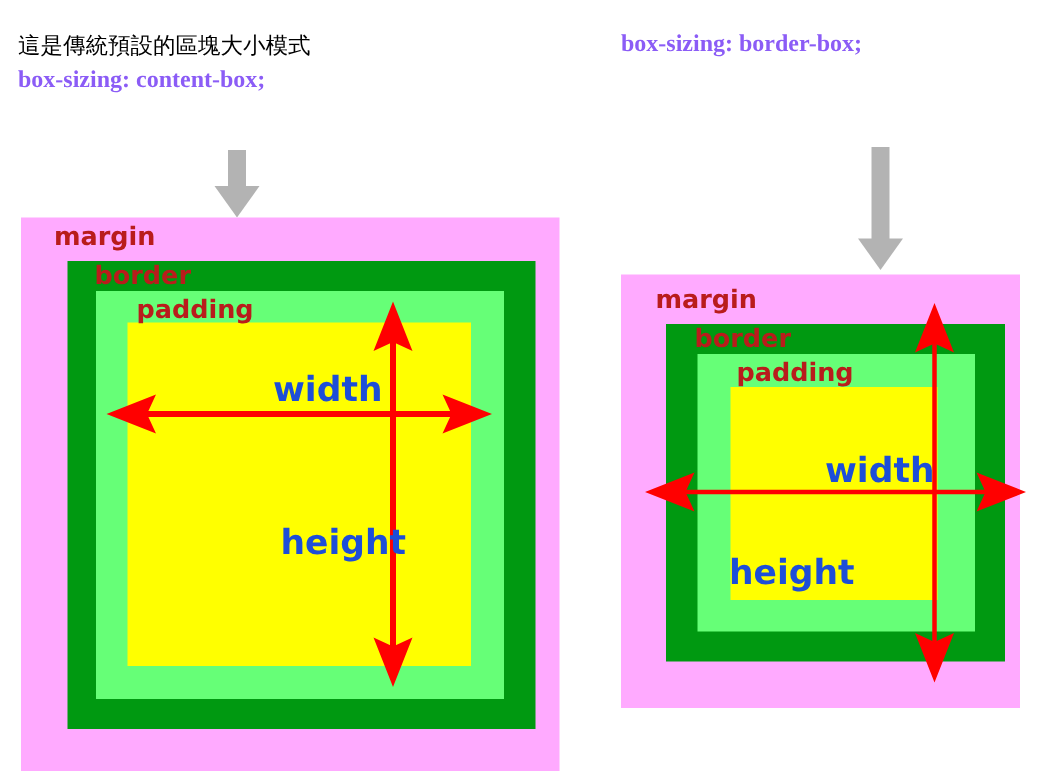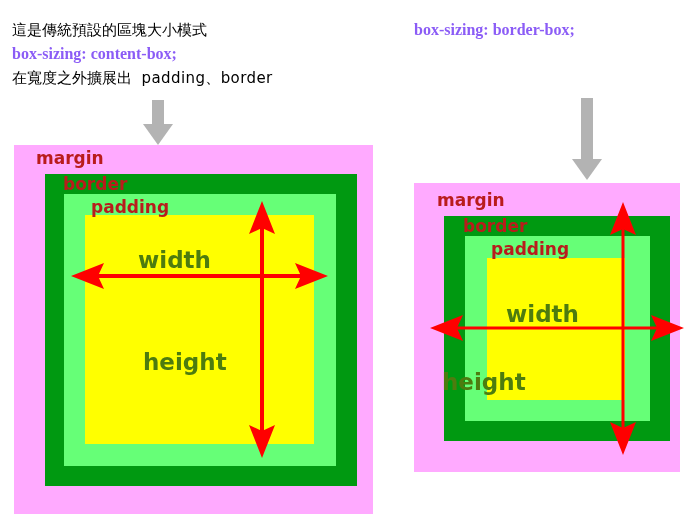--- a/index.html
+++ b/index.html
@@ -90,32 +90,32 @@
   }
 
   
   .measure { position: absolute; }
   .measure svg { display: block; overflow: visible; }
 
   .measure-label {
     position: absolute;
     font-weight: bold;
     font-size: 23px;
-    color: #4d7c0f;
+    color: #1d4ed8;
     white-space: nowrap;
     line-height: 23px;
+    margin-left: 44px;
   }
 </style>
 </head>
 <body>
 
 <div class="caption" id="caption-left">
   <span class="line">這是傳統預設的區塊大小模式</span>
   <span class="line code">box-sizing: content-box;</span>
-  <span class="line"><span>在寬度之外擴展出</span>&nbsp;&nbsp;<span class="latin">padding、border</span></span>
 </div>
 
 <div class="caption" id="caption-right">
   <span class="line code">box-sizing: border-box;</span>
 </div>
 
 <div class="down-arrow" id="arrow-left">
   <span class="shaft"></span>
   <span class="head"></span>
 </div>

